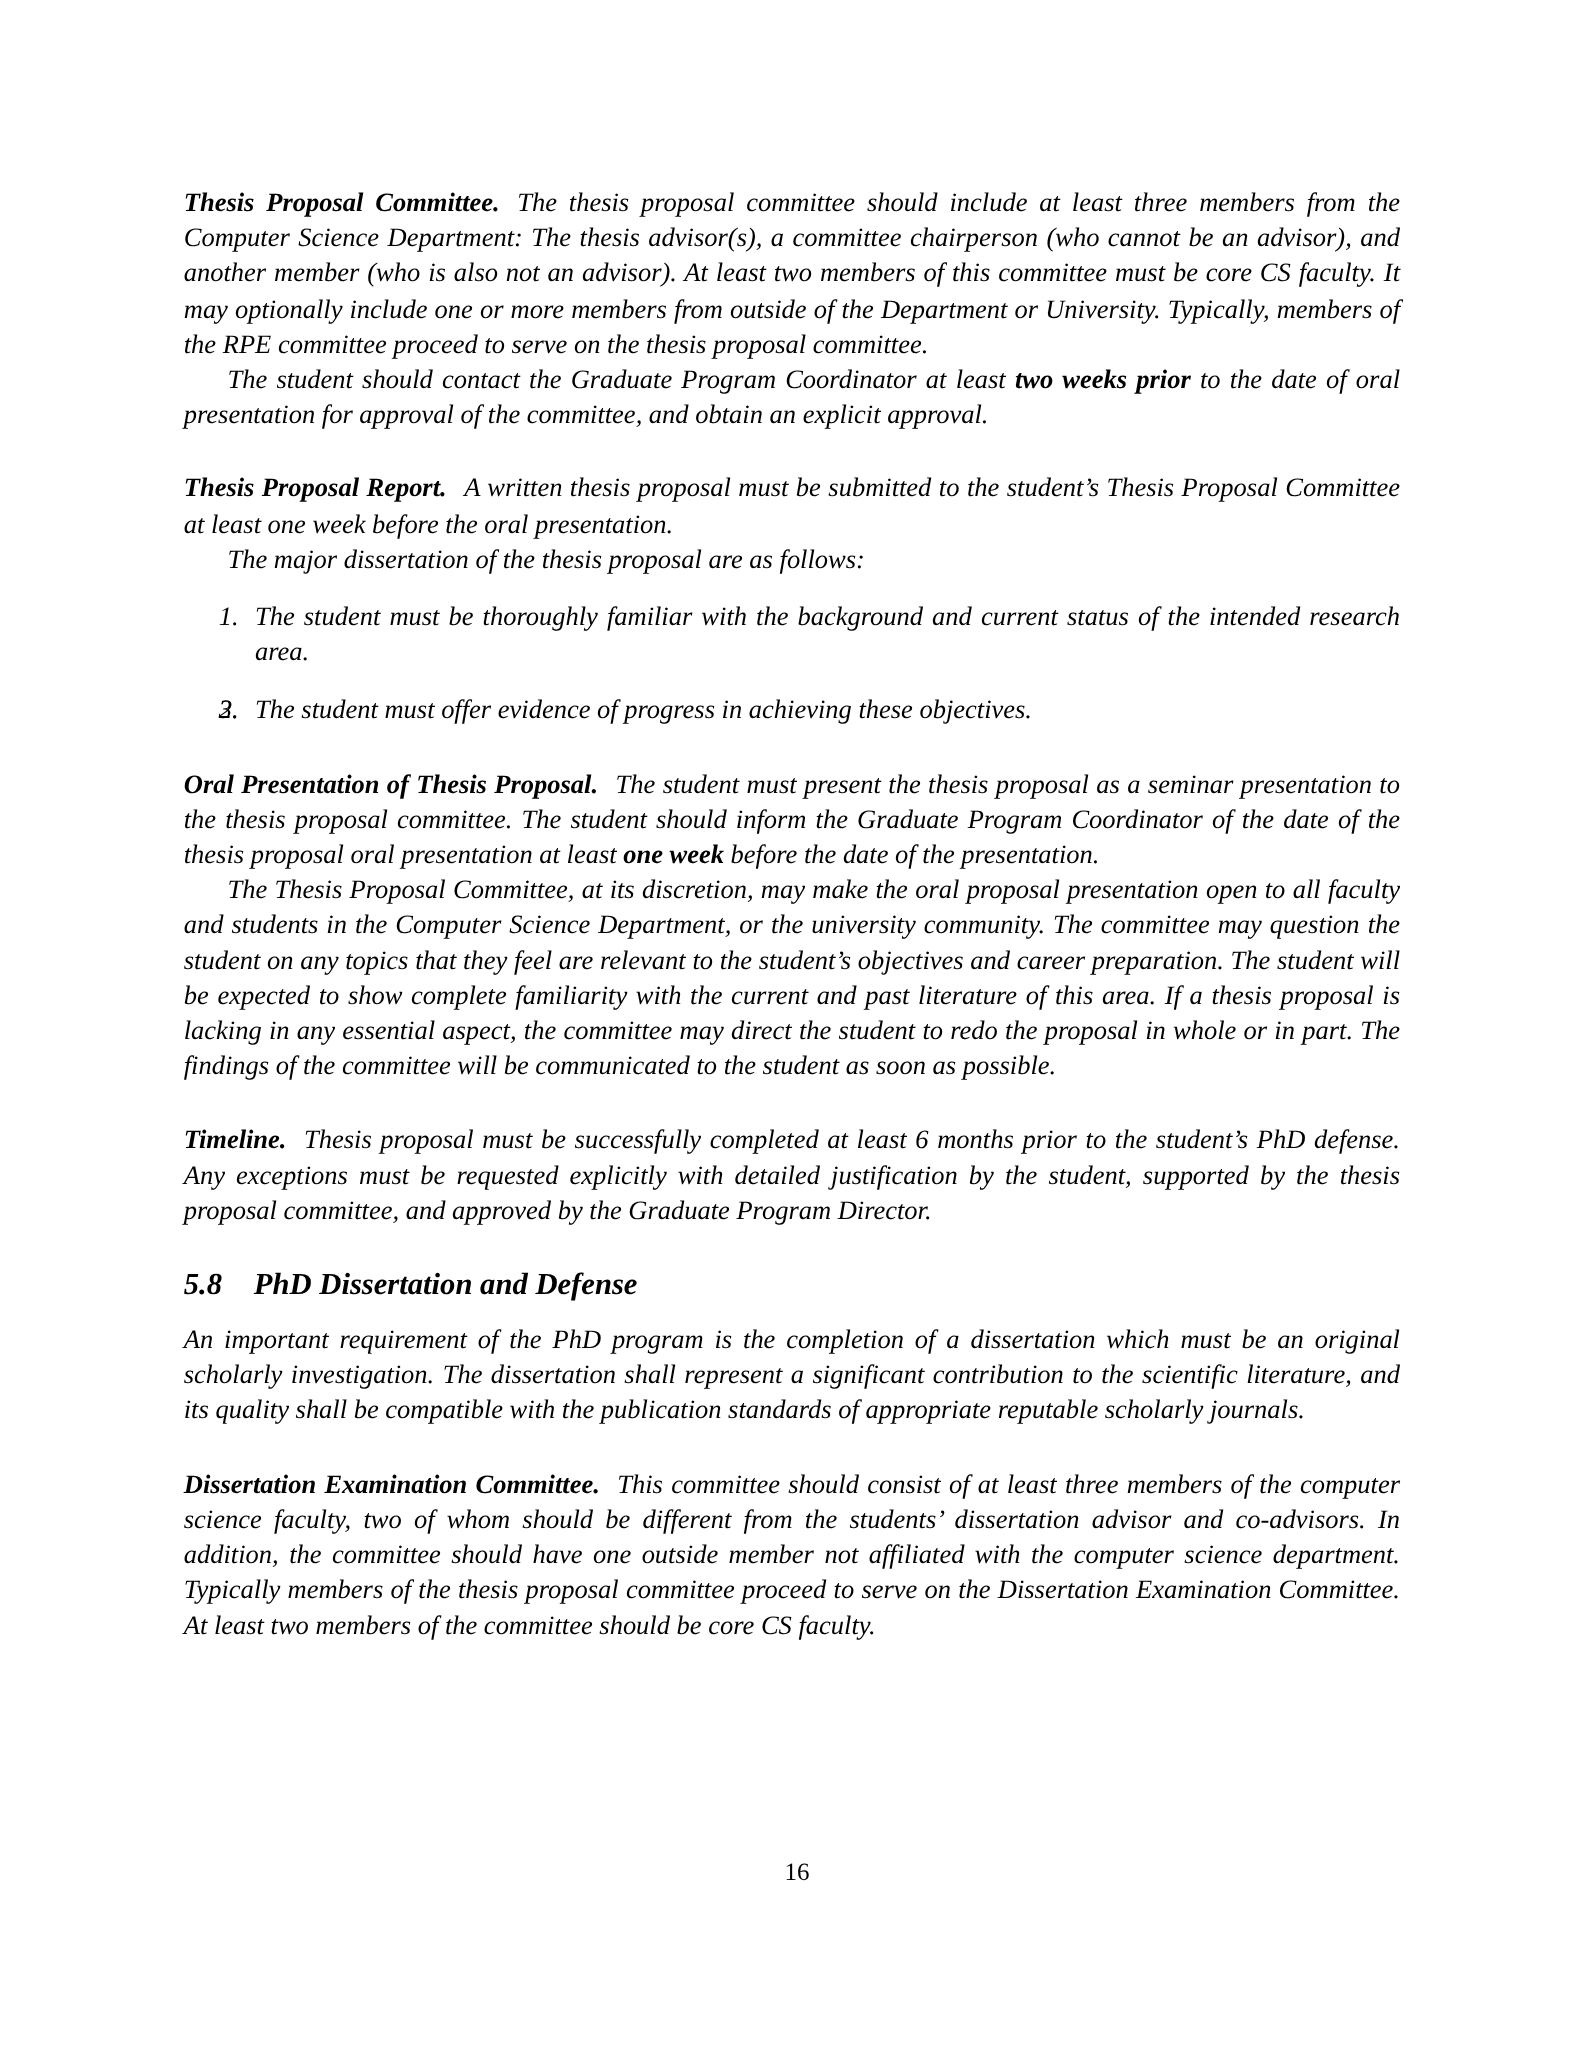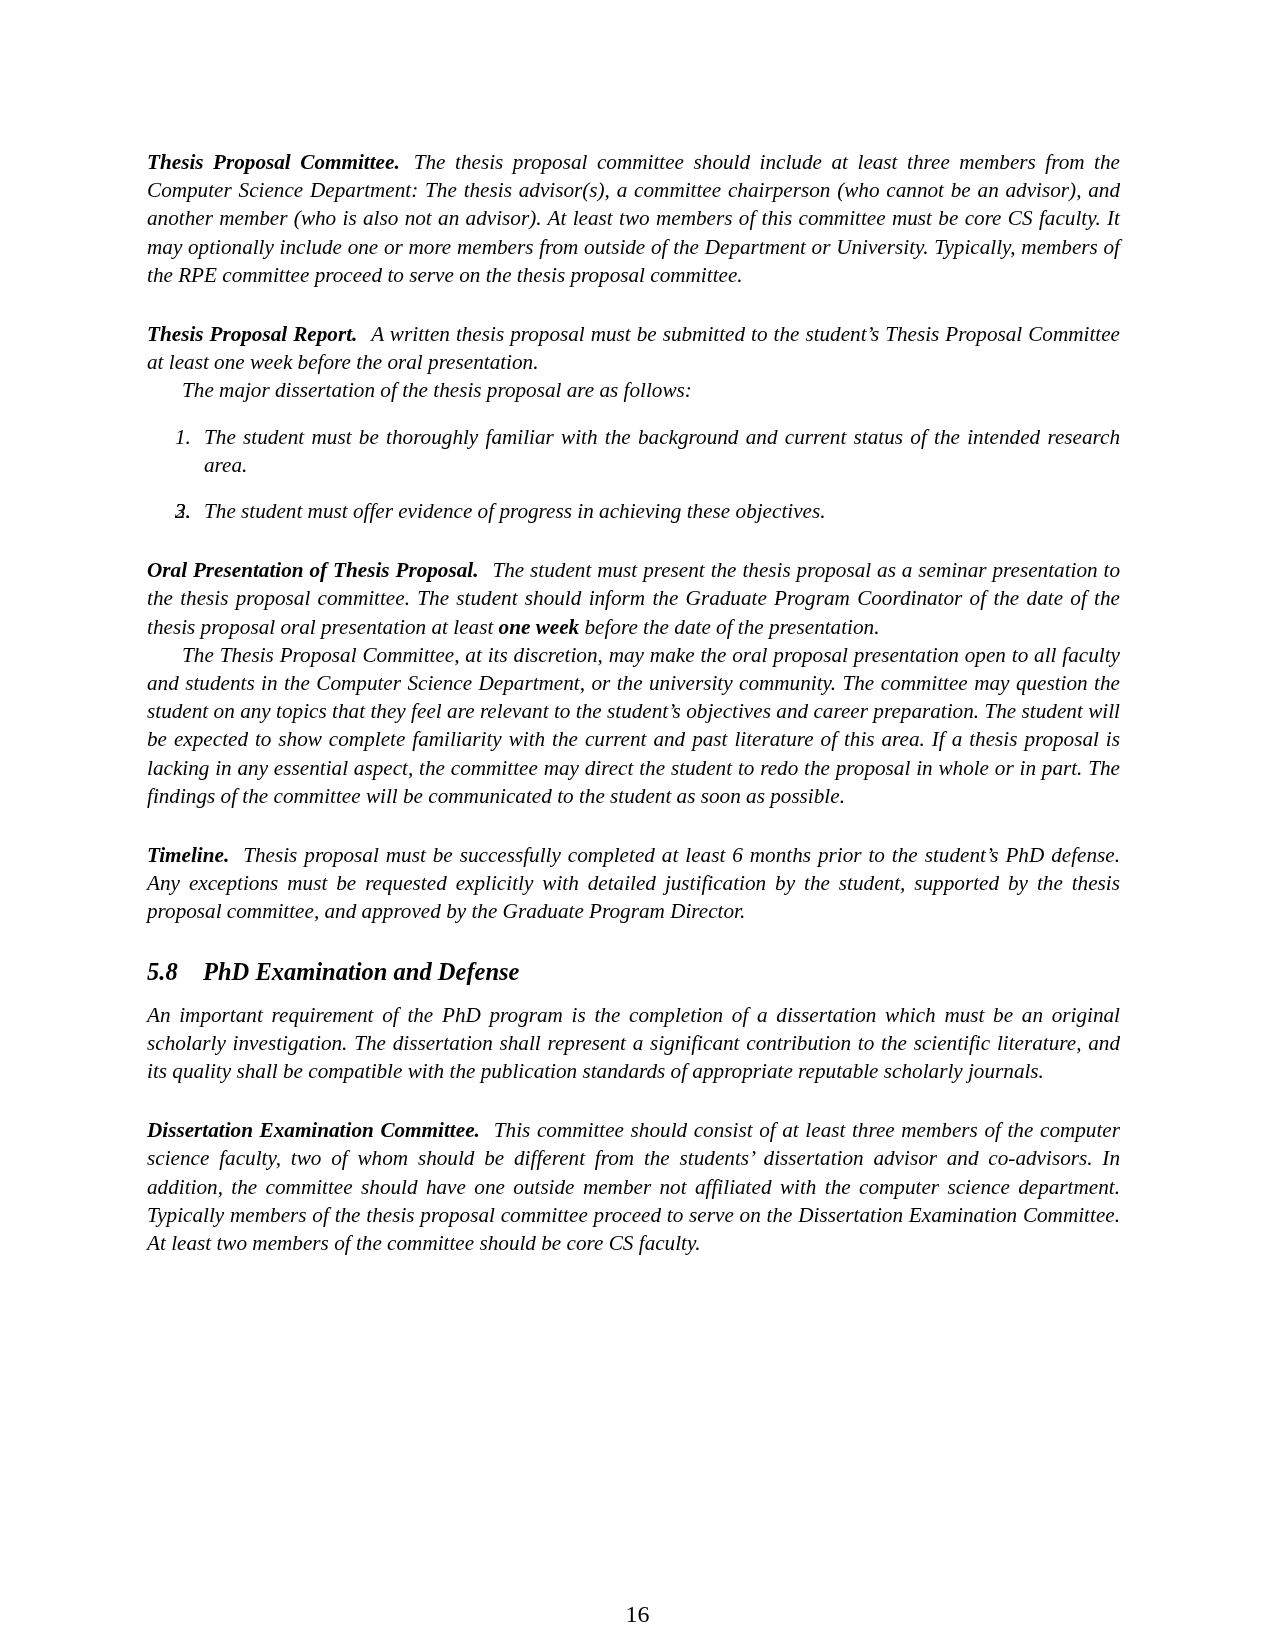--- a/index.html
+++ b/index.html
@@ -23,46 +23,47 @@
   ol li {
     position: relative; padding-left: 57px; margin-bottom: 18px; text-align: justify;
   }
   ol li:last-child { margin-bottom: 16px; }
   ol li .num { position: absolute; left: 28px; top: 0; }
   h2 {
     font-size: 24.5px; line-height: 30px; font-weight: bold; margin: 31px 0 14px 0;
   }
   h2 .secnum { display: inline-block; width: 56px; }
   .pagenum {
-    position: absolute; left: 0; width: 1275px; top: 1600px; text-align: center;
-    font-size: 24px; line-height: 28px;
+    position: absolute; left: 0; width: 1275px; top: 1484px; text-align: center;
+    font-size: 20px; line-height: 28px;
   }
 </style>
 </head>
 <body>
 
 <div class="page">
 
   <p><span class="runin">Thesis Proposal Committee.</span><span>The thesis proposal committee should include at least three members from the Computer Science Department: The thesis advisor(s), a committee chairperson (who cannot be an advisor), and another member (who is also not an advisor). At least two members of this committee must be core CS faculty. It may optionally include one or more members from outside of the Department or University. Typically, members of the RPE committee proceed to serve on the thesis proposal committee.</span></p>
+  <p class="indent"><span>The student should contact the Graduate Program Coordinator at least</span> <span class="bold">two weeks prior</span> <span>to the date of oral presentation for approval of the committee, and obtain an explicit approval.</span></p>
 
   <p class="para-gap"><span class="runin">Thesis Proposal Report.</span><span>A written thesis proposal must be submitted to the student’s Thesis Proposal Committee at least one week before the oral presentation.</span></p>
   <p class="indent">The major dissertation of the thesis proposal are as follows:</p>
 
   <ol>
     <li><span class="num">1.</span><span>The student must be thoroughly familiar with the background and current status of the intended research area.</span></li>
     <li><span class="num">2.</span></li>
     <li><span class="num">3.</span><span>The student must offer evidence of progress in achieving these objectives.</span></li>
   </ol>
 
 
   <p class="para-gap"><span class="runin">Oral Presentation of Thesis Proposal.</span><span>The student must present the thesis proposal as a seminar presentation to the thesis proposal committee. The student should inform the Graduate Program Coordinator of the date of the thesis proposal oral presentation at least</span> <span class="bold">one week</span> <span>before the date of the presentation.</span></p>
   <p class="indent">The Thesis Proposal Committee, at its discretion, may make the oral proposal presentation open to all faculty and students in the Computer Science Department, or the university community. The committee may question the student on any topics that they feel are relevant to the student’s objectives and career preparation. The student will be expected to show complete familiarity with the current and past literature of this area. If a thesis proposal is lacking in any essential aspect, the committee may direct the student to redo the proposal in whole or in part. The findings of the committee will be communicated to the student as soon as possible.</p>
 
   <p class="para-gap"><span class="runin">Timeline.</span><span>Thesis proposal must be successfully completed at least 6 months prior to the student’s PhD defense. Any exceptions must be requested explicitly with detailed justification by the student, supported by the thesis proposal committee, and approved by the Graduate Program Director.</span></p>
 
-  <h2><span class="secnum">5.8</span><span>PhD Examination and Defense</span></h2>
+  <h2><span class="secnum">5.8</span><span>PhD Dissertation and Defense</span></h2>
   <p>An important requirement of the PhD program is the completion of a dissertation which must be an original scholarly investigation. The dissertation shall represent a significant contribution to the scientific literature, and its quality shall be compatible with the publication standards of appropriate reputable scholarly journals.</p>
 
   <p class="para-gap"><span class="runin">Dissertation Examination Committee.</span><span>This committee should consist of at least three members of the computer science faculty, two of whom should be different from the students’ dissertation advisor and co-advisors. In addition, the committee should have one outside member not affiliated with the computer science department. Typically members of the thesis proposal committee proceed to serve on the Dissertation Examination Committee. At least two members of the committee should be core CS faculty.</span></p>
 
 </div>
 
 <div class="pagenum">16</div>
 
 </body></html>

